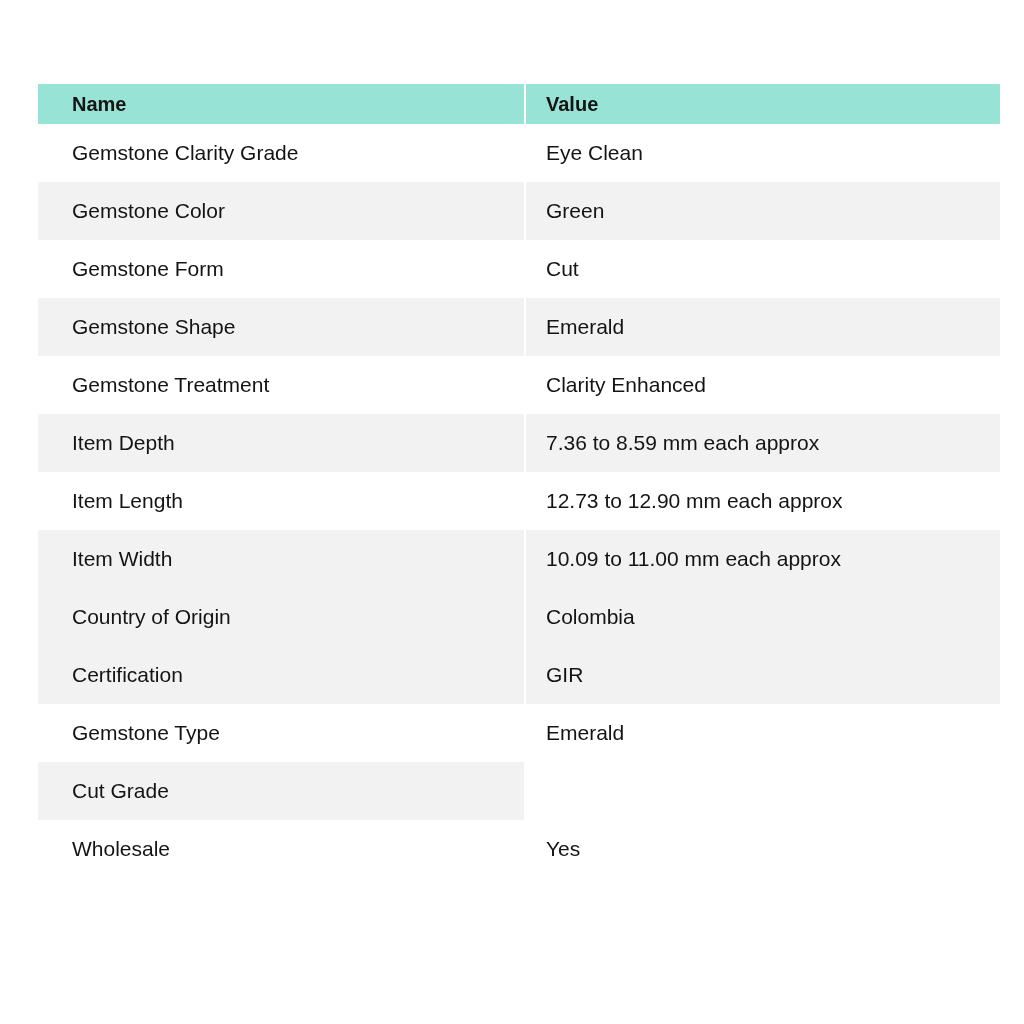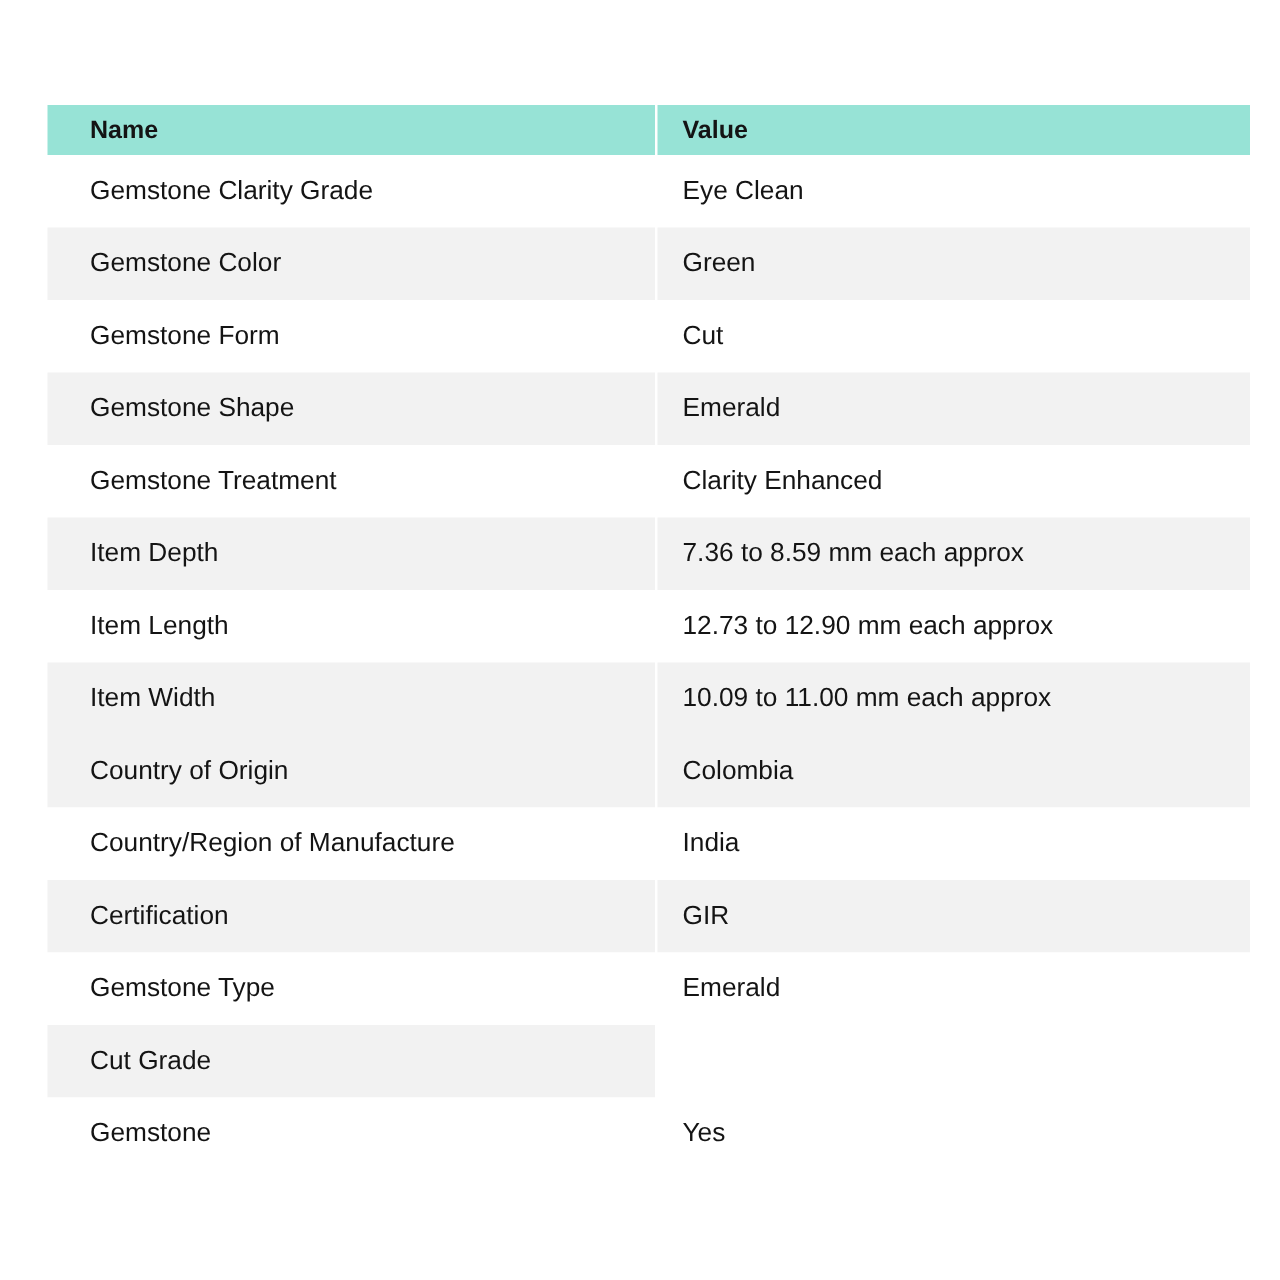--- a/index.html
+++ b/index.html
@@ -99,37 +99,33 @@
     <div class="cell name-cell">Item Width</div>
     <div class="cell value-cell">10.09 to 11.00 mm each approx</div>
   </div>
 
 
   <div class="row body-row alt">
     <div class="cell name-cell">Country of Origin</div>
     <div class="cell value-cell">Colombia</div>
   </div>
 
-  <div class="row body-row">
-    <div class="cell name-cell">Country/Region of Manufacture</div>
-    <div class="cell value-cell">India</div>
-  </div>
 
   <div class="row body-row alt">
     <div class="cell name-cell">Certification</div>
     <div class="cell value-cell">GIR</div>
   </div>
 
   <div class="row body-row">
     <div class="cell name-cell">Gemstone Type</div>
     <div class="cell value-cell">Emerald</div>
   </div>
 
   <div class="row body-row alt">
     <div class="cell name-cell">Cut Grade</div>
   </div>
 
   <div class="row body-row">
-    <div class="cell name-cell">Gemstone</div>
+    <div class="cell name-cell">Wholesale</div>
     <div class="cell value-cell">Yes</div>
   </div>
 
 </div>
 
 </body></html>

